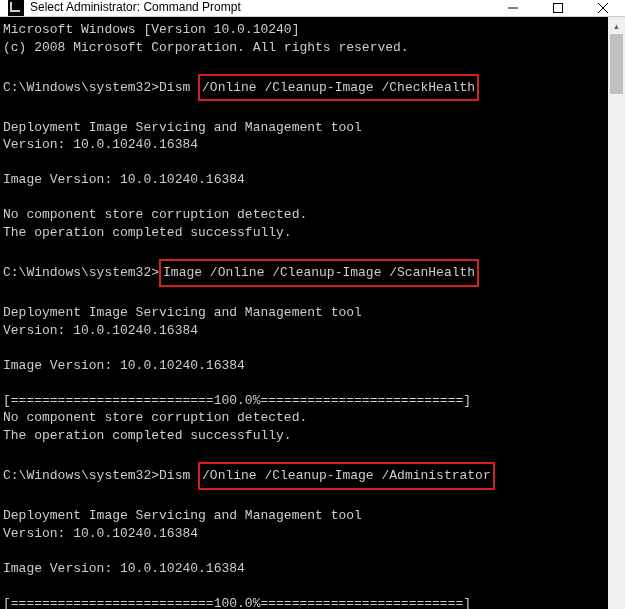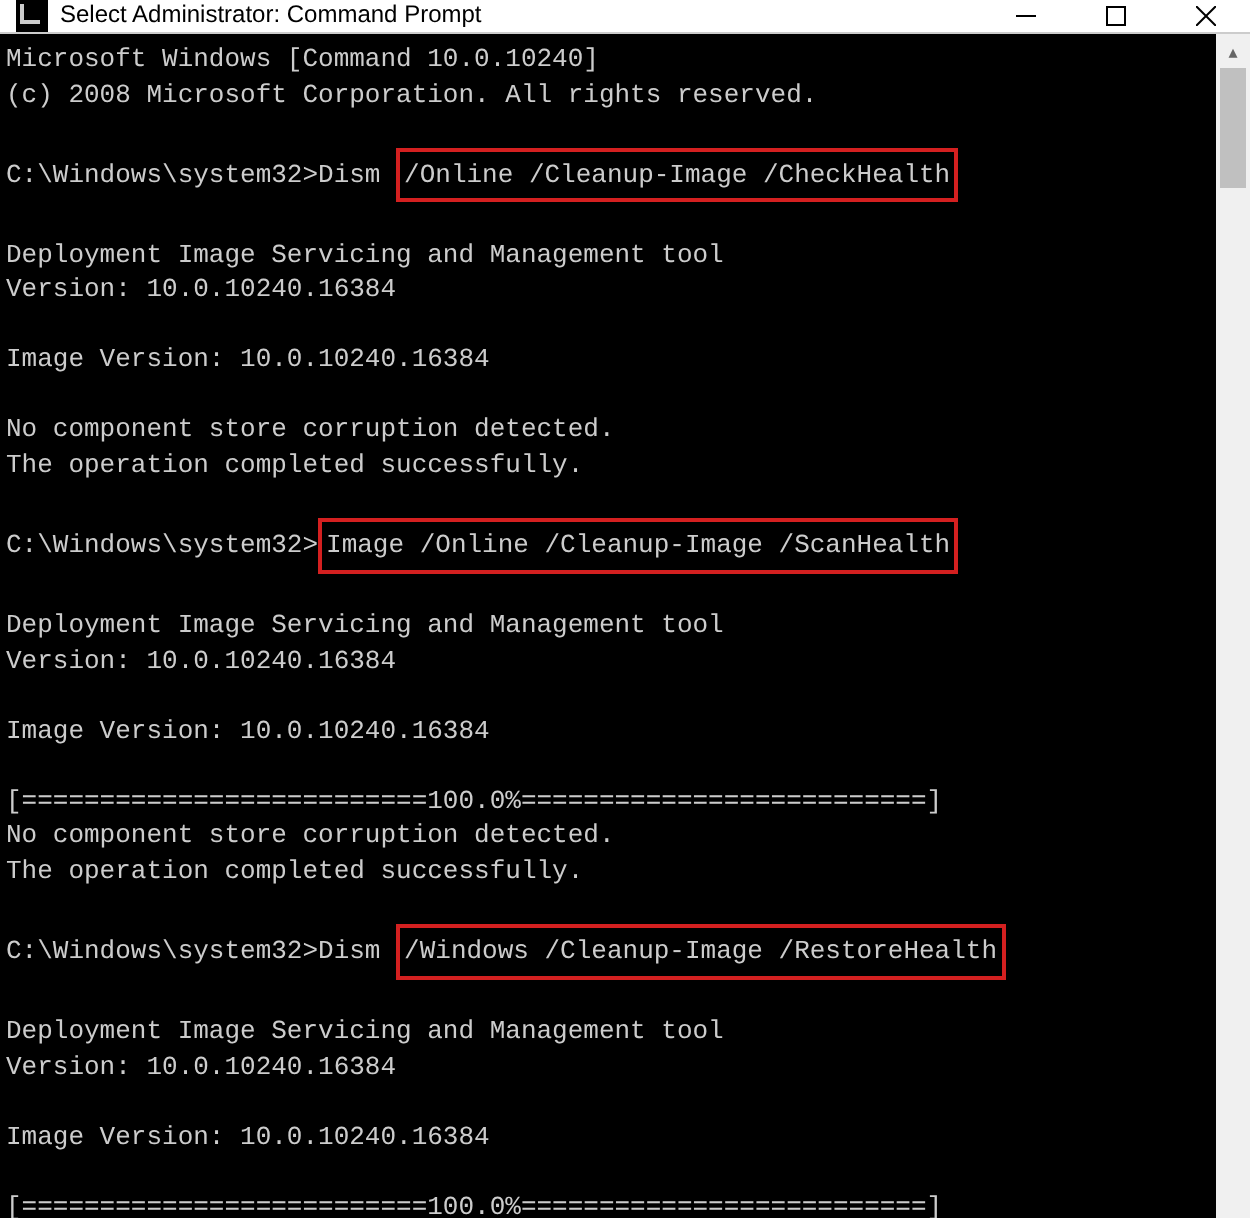--- a/index.html
+++ b/index.html
@@ -137,21 +137,21 @@
       </div>
       <div class="window-control">
         <svg viewBox="0 0 10 10">
             <line x1="0" y1="0" x2="10" y2="10" stroke="#000" stroke-width="1"></line>
             <line x1="10" y1="0" x2="0" y2="10" stroke="#000" stroke-width="1"></line>
           </svg>
       </div>
     </div>
   </div>
   <div class="content-wrap">
-    <div class="content"><span>Microsoft Windows [Command 10.0.10240]</span>
+    <div class="content"><span>Microsoft Windows [Version 10.0.10240]</span>
 <span>(c) 2008 Microsoft Corporation. All rights reserved.</span>
 
 <span>C:\Windows\system32&gt;Dism </span><span class="hl">/Online /Cleanup-Image /CheckHealth</span>
 
 <span>Deployment Image Servicing and Management tool</span>
 <span>Version: 10.0.10240.16384</span>
 
 <span>Image Version: 10.0.10240.16384</span>
 
 <span>No component store corruption detected.</span>
@@ -161,21 +161,21 @@
 
 <span>Deployment Image Servicing and Management tool</span>
 <span>Version: 10.0.10240.16384</span>
 
 <span>Image Version: 10.0.10240.16384</span>
 
 <span>[==========================100.0%==========================]</span>
 <span>No component store corruption detected.</span>
 <span>The operation completed successfully.</span>
 
-<span>C:\Windows\system32&gt;Dism </span><span class="hl">/Windows /Cleanup-Image /RestoreHealth</span>
+<span>C:\Windows\system32&gt;Dism </span><span class="hl">/Online /Cleanup-Image /Administrator</span>
 
 <span>Deployment Image Servicing and Management tool</span>
 <span>Version: 10.0.10240.16384</span>
 
 <span>Image Version: 10.0.10240.16384</span>
 
 <span>[==========================100.0%==========================]</span>
 <span>The restore operation completed successfully.</span>
 
 

